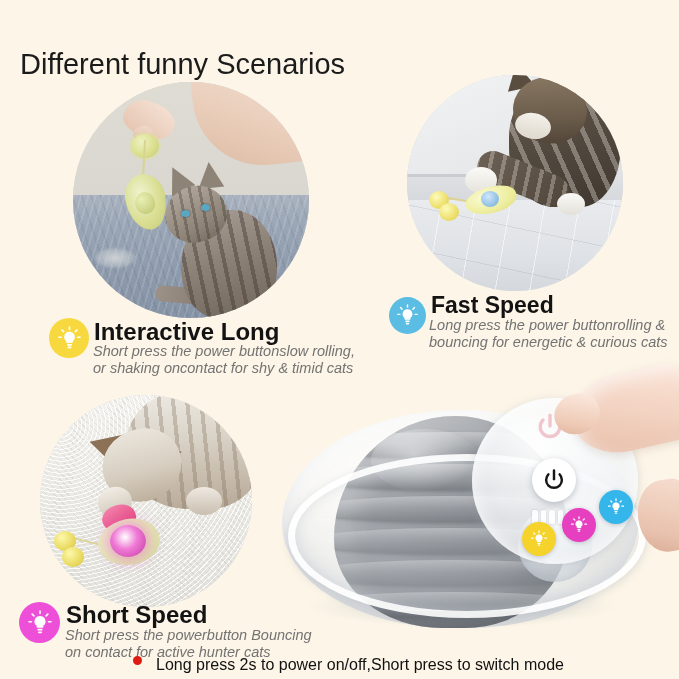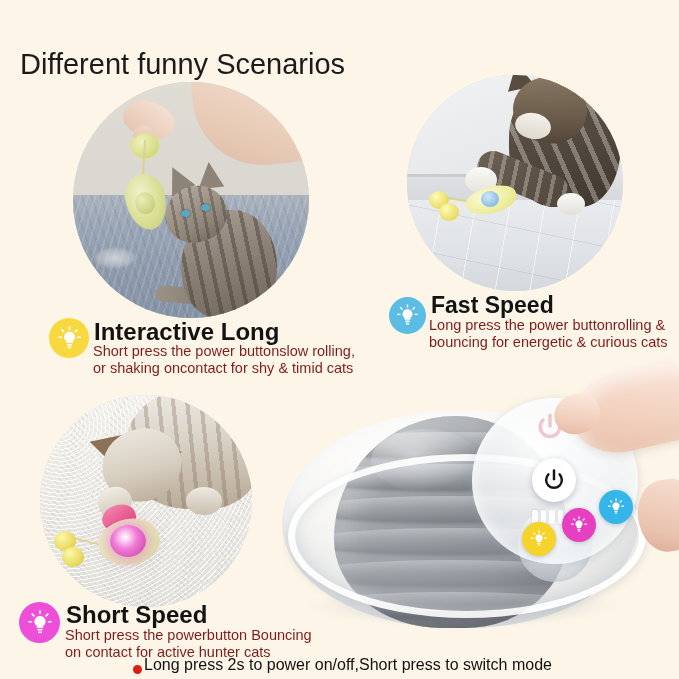--- a/index.html
+++ b/index.html
@@ -285,21 +285,21 @@
   .bulb{
     position:absolute;left:0;top:0;border-radius:50%;
     display:flex;align-items:center;justify-content:center;
   }
   .bulb svg{display:block;}
   .lb-title{
     position:absolute;font-weight:700;color:#131313;white-space:nowrap;
     line-height:1;
   }
   .lb-desc{
-    position:absolute;color:#7f1d1d;white-space:pre;line-height:1.18;
+    position:absolute;color:#737373;white-space:pre;line-height:1.18;font-style:italic;
   }
 
   #label-interactive{left:49px;top:318px;}
   #label-interactive .bulb{width:40px;height:40px;background:#F7D93F;}
   #label-interactive .lb-title{left:45px;top:2px;font-size:24px;}
   #label-interactive .lb-desc{left:44px;top:25px;font-size:14.5px;}
 
   #label-fast{left:389px;top:297px;}
   #label-fast .bulb{width:37px;height:37px;background:#5BBCE4;}
   #label-fast .lb-title{left:42px;top:-3px;font-size:23px;}
@@ -307,21 +307,21 @@
 
   #label-slow{left:19px;top:602px;}
   #label-slow .bulb{width:41px;height:41px;background:#EE4FD8;}
   #label-slow .lb-title{left:47px;top:1px;font-size:24px;}
   #label-slow .lb-desc{left:46px;top:25px;font-size:14.5px;}
 
   
   .footer-note{
     position:absolute;left:133px;top:656px;
     font-size:16px;color:#111;white-space:nowrap;
-    display:flex;align-items:flex-end;gap:2px;
+    display:flex;align-items:flex-start;gap:14px;
   }
   .footer-dot{
     width:9px;height:9px;border-radius:50%;background:#E01B13;flex:none;
   }
 
   
   #product{position:absolute;left:282px;top:358px;width:397px;height:300px;}
   .clear-shell{
     position:absolute;left:0px;top:52px;width:356px;height:218px;
     background:

